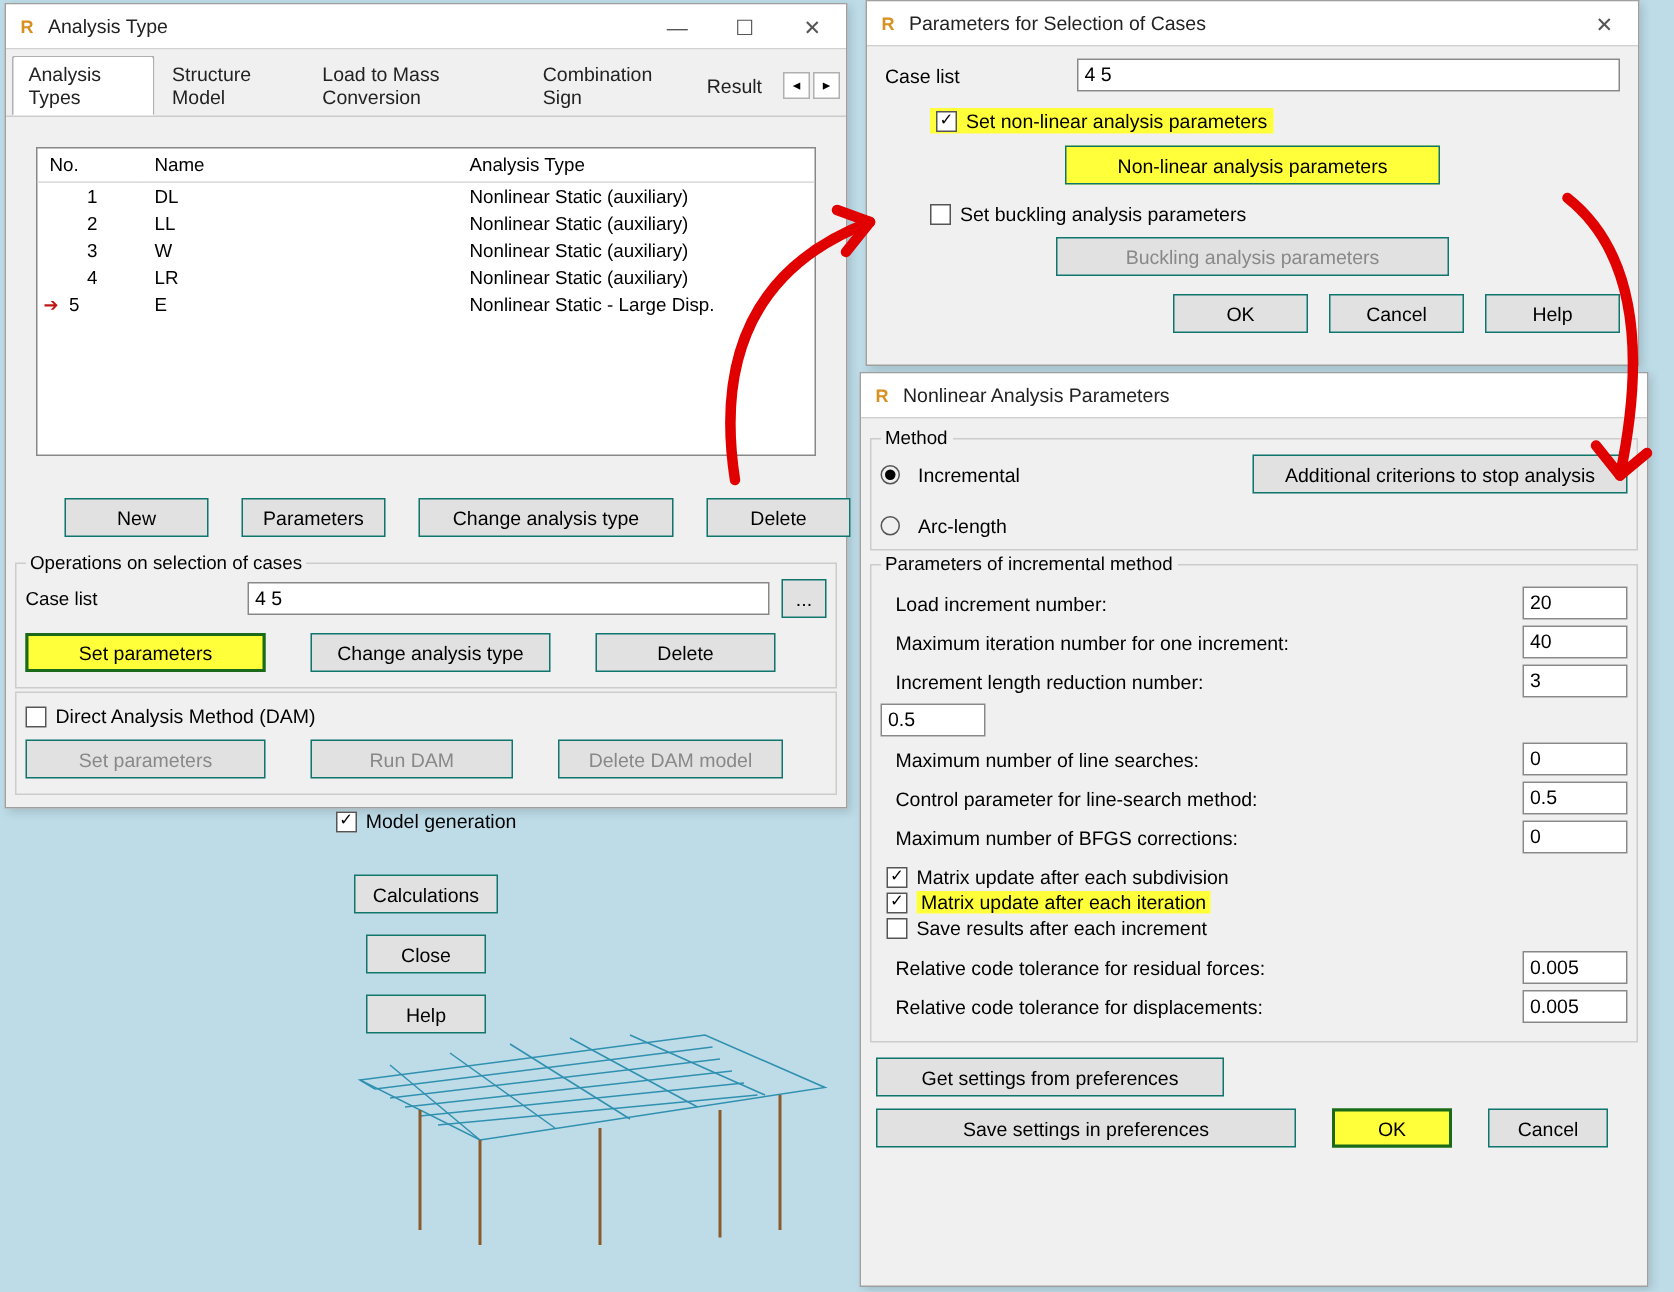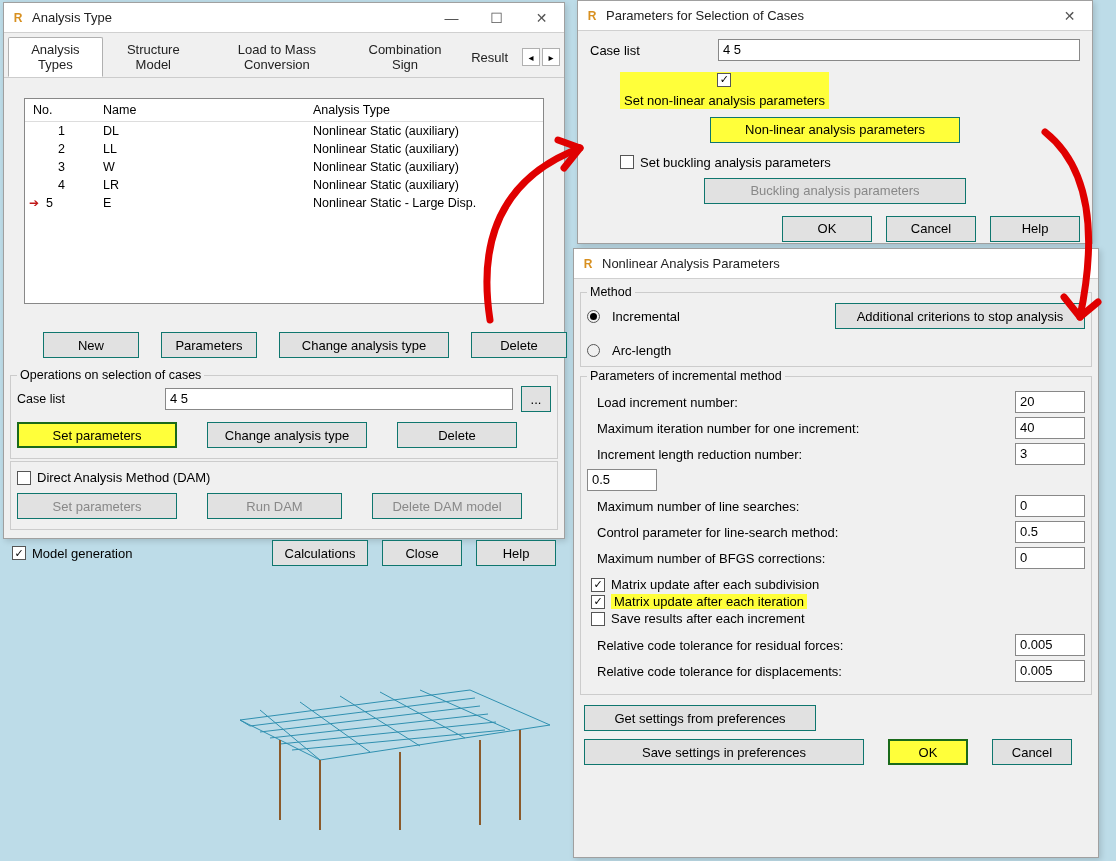--- a/index.html
+++ b/index.html
@@ -43,21 +43,20 @@
     display:flex; align-items:center; justify-content:center;
     color:#555; font-size:14px;
   }
   .tabbar {
     display:flex; align-items:center; background:#f0f0f0; padding:4px 4px 0 4px;
     border-bottom:1px solid #ccc;
   }
   .tab {
     padding:4px 10px; font-size:13px; border:1px solid transparent; margin-right:1px;
     color:#222;
-    text-align:center;
   }
   .tab.active {
     background:#fff; border:1px solid #b0b0b0; border-bottom-color:#fff;
     border-radius:2px 2px 0 0;
   }
   .tabscroll { margin-left:auto; display:flex; }
   .tabscroll .sbtn {
     width:18px; height:18px; border:1px solid #b0b0b0; background:#fff;
     display:flex; align-items:center; justify-content:center; font-size:10px;
     margin-left:2px;
@@ -70,21 +69,21 @@
   .btn {
     display:inline-flex; align-items:center; justify-content:center;
     background:#e1e1e1; border:1px solid #0f766e; height:26px; font-size:13px;
     color:#000; cursor:default;
   }
   .btn.disabled { color:#888; }
   .btnrow { display:flex; gap:18px; padding:4px 8px; }
   .btnrow .btn { flex:0 0 auto; }
   fieldset.inner { border:1px solid #ccc; margin:2px 6px; padding:4px 6px 8px 6px;}
   fieldset.inner legend { font-size:12.5px; padding:0 3px; color:#000;}
-  .hl { background:#ffff3a;flex-direction:column; }
+  .hl { background:#ffff3a; }
   .hlborder { outline:2px solid #1a6a1a; outline-offset:-2px; }
   .input {
     background:#fff; border:1px solid #888; height:22px; padding:2px 4px; font-size:13px;
   }
   .small { font-size:12.5px; }
   .chk { display:flex; align-items:center; gap:6px; font-size:13px; }
   .chkbox {
     width:14px; height:14px; border:1px solid #555; background:#fff; display:inline-flex;
     align-items:center; justify-content:center; font-size:11px; line-height:1;
   }
@@ -213,21 +212,21 @@
       <span class="chkbox"></span>
       <span>Direct Analysis Method (DAM)</span>
     </div>
     <div class="btnrow" style="gap:30px; padding:8px 0 2px 0;">
       <div class="btn disabled" style="width:160px">Set parameters</div>
       <div class="btn disabled" style="width:135px">Run DAM</div>
       <div class="btn disabled" style="width:150px">Delete DAM model</div>
     </div>
   </fieldset>
 
-  <div class="bottombar" style="margin-top:4px;">
+  <div class="bottombar" style="margin-top:4px;flex-direction:column;">
     <div class="chk">
       <span class="chkbox checked"></span>
       <span>Model generation</span>
     </div>
     <div style="flex:1"></div>
     <div class="btn" style="width:96px">Calculations</div>
     <div class="btn" style="width:80px">Close</div>
     <div class="btn" style="width:80px">Help</div>
   </div>
 </div>

